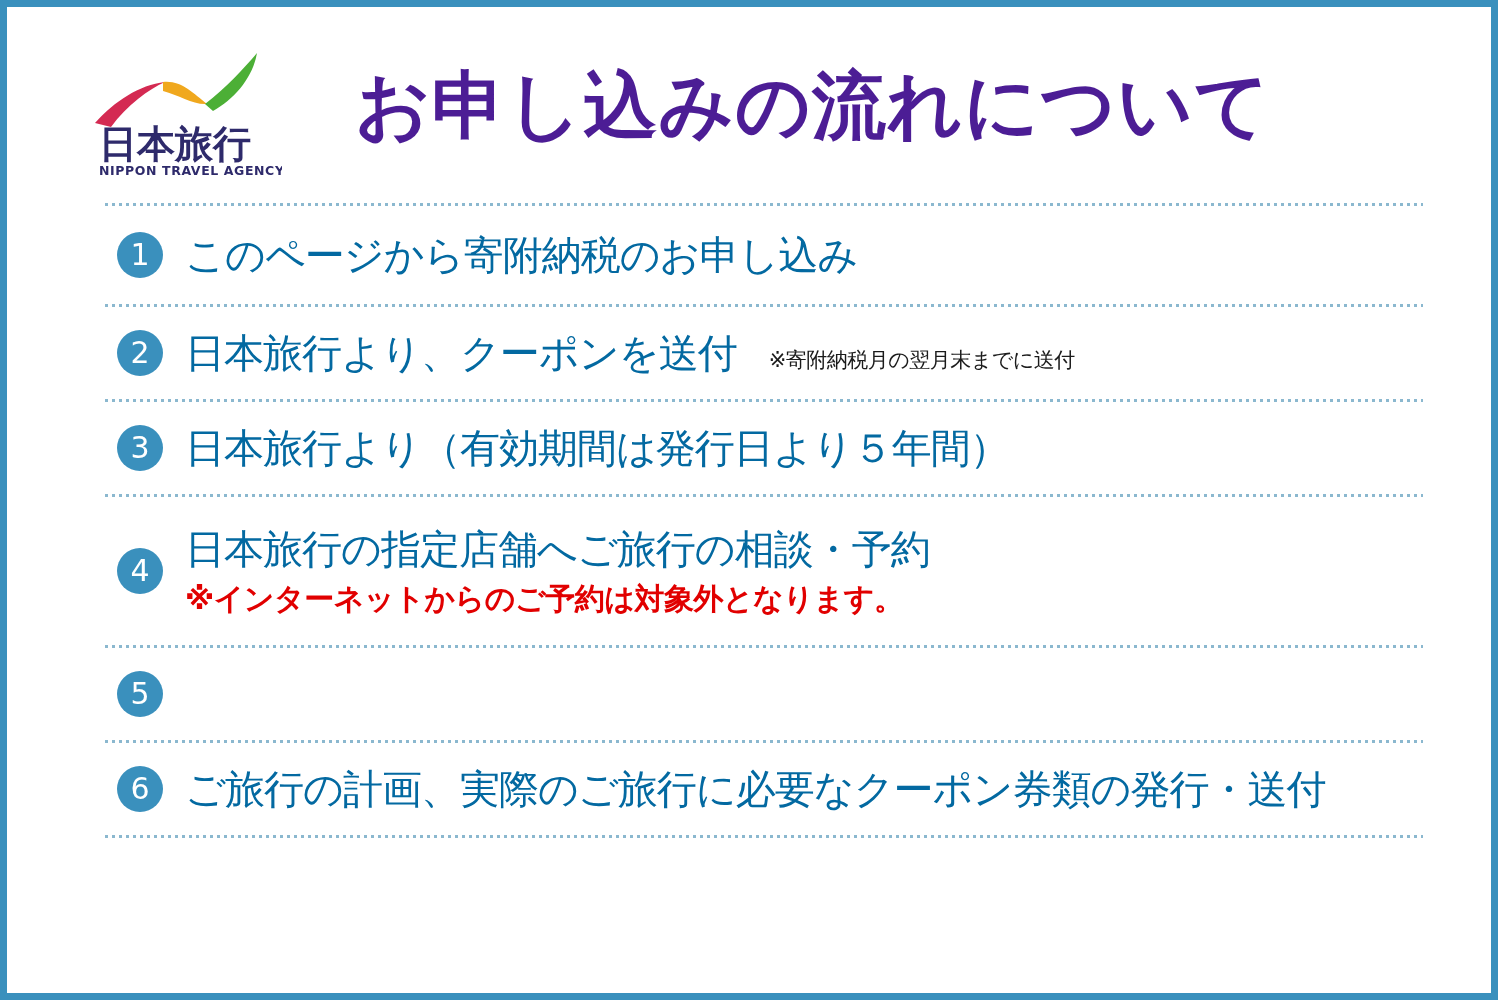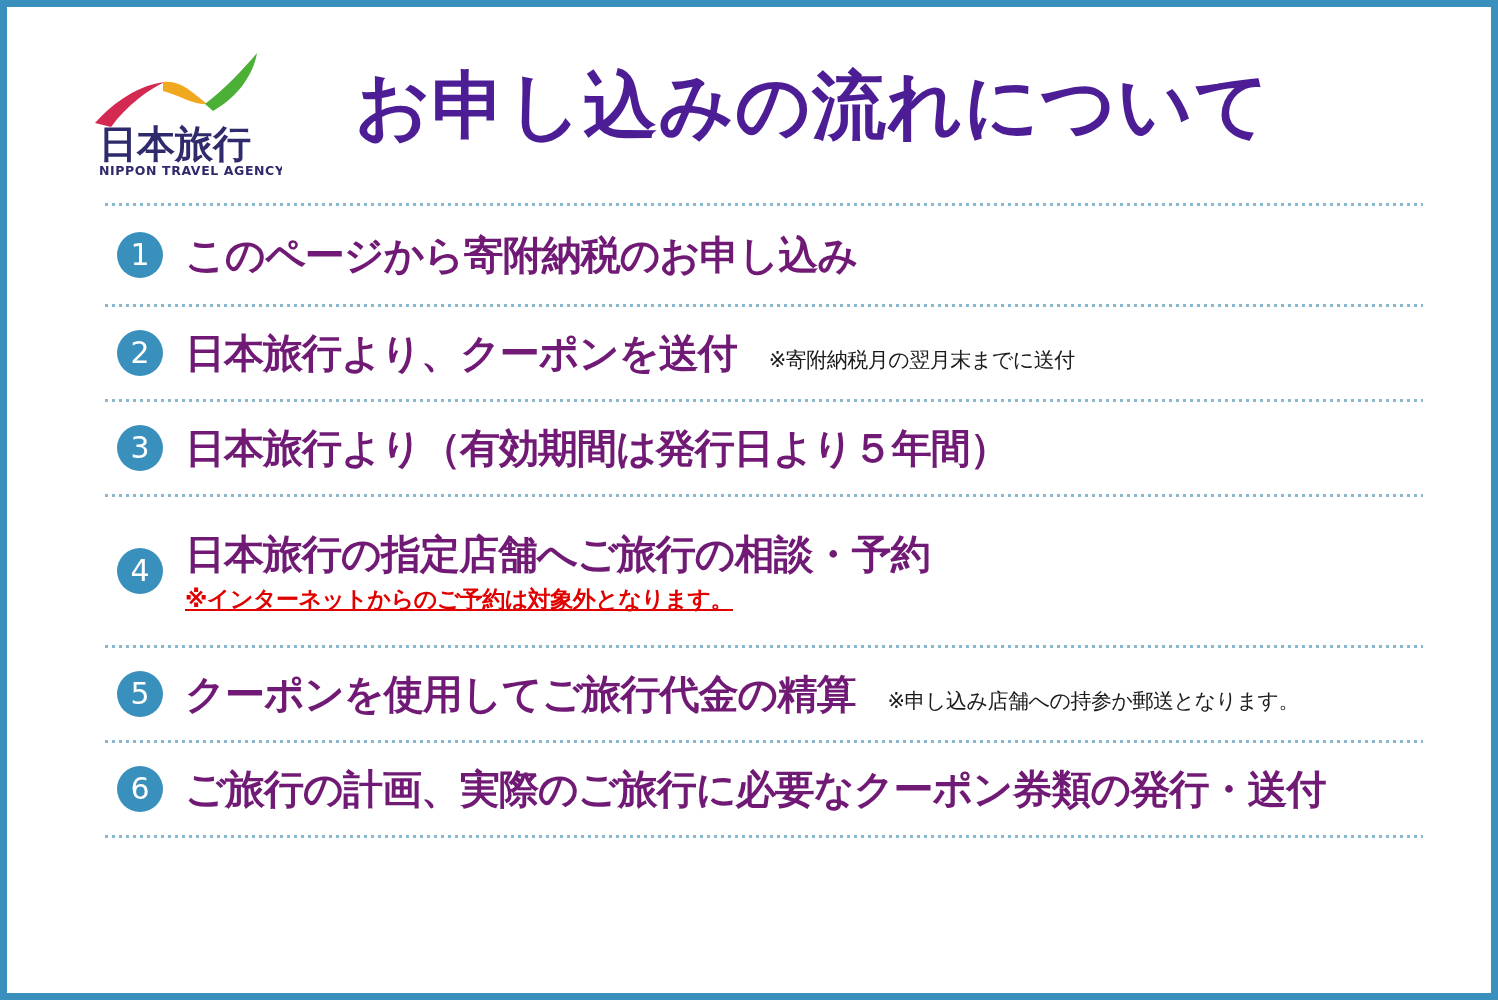--- a/index.html
+++ b/index.html
@@ -94,48 +94,47 @@
     flex-direction: column;
     justify-content: center;
   }
   .step-main {
     display: flex;
     align-items: baseline;
     flex-wrap: nowrap;
   }
   .step-title {
     font-size: 40px;
-    font-weight: bold;
-    color: #701a75;
+    font-weight: normal;
+    color: #0369a1;
     letter-spacing: -1px;
     white-space: nowrap;
     font-family: "DejaVu Sans", "Liberation Sans", sans-serif;
   }
   .step-note-inline {
     font-size: 21px;
     color: #1b1b1b;
     margin-left: 32px;
     white-space: nowrap;
     letter-spacing: -0.5px;
   }
   .step-note {
     font-size: 21px;
     color: #1b1b1b;
     margin-top: 4px;
     letter-spacing: -0.5px;
     white-space: nowrap;
   }
   .step-note-alert {
-    font-size: 23px;
+    font-size: 30px;
     font-weight: bold;
     color: #e10000;
     margin-top: 2px;
     letter-spacing: -0.5px;
     white-space: nowrap;
-    text-decoration: underline;
   }
 
   .h-1 { height: 98px; }
   .h-2 { height: 92px; }
   .h-3 { height: 92px; }
   .h-4 { height: 148px; }
   .h-5 { height: 92px; }
   .h-6 { height: 92px; }
 
   
@@ -217,26 +216,20 @@
           <span class="step-title">日本旅行の指定店舗へご旅行の相談・予約</span>
         </div>
         <div class="step-note-alert">※インターネットからのご予約は対象外となります。</div>
       </div>
     </div>
 
     <div class="divider"></div>
 
     <div class="step h-5">
       <div class="step-num">5</div>
-      <div class="step-body">
-        <div class="step-main">
-          <span class="step-title">クーポンを使用してご旅行代金の精算</span>
-          <span class="step-note-inline">※申し込み店舗への持参か郵送となります。</span>
-        </div>
-      </div>
     </div>
 
     <div class="divider"></div>
 
     <div class="step h-6">
       <div class="step-num">6</div>
       <div class="step-body">
         <div class="step-main">
           <span class="step-title">ご旅行の計画、実際のご旅行に必要なクーポン券類の発行・送付</span>
         </div>

